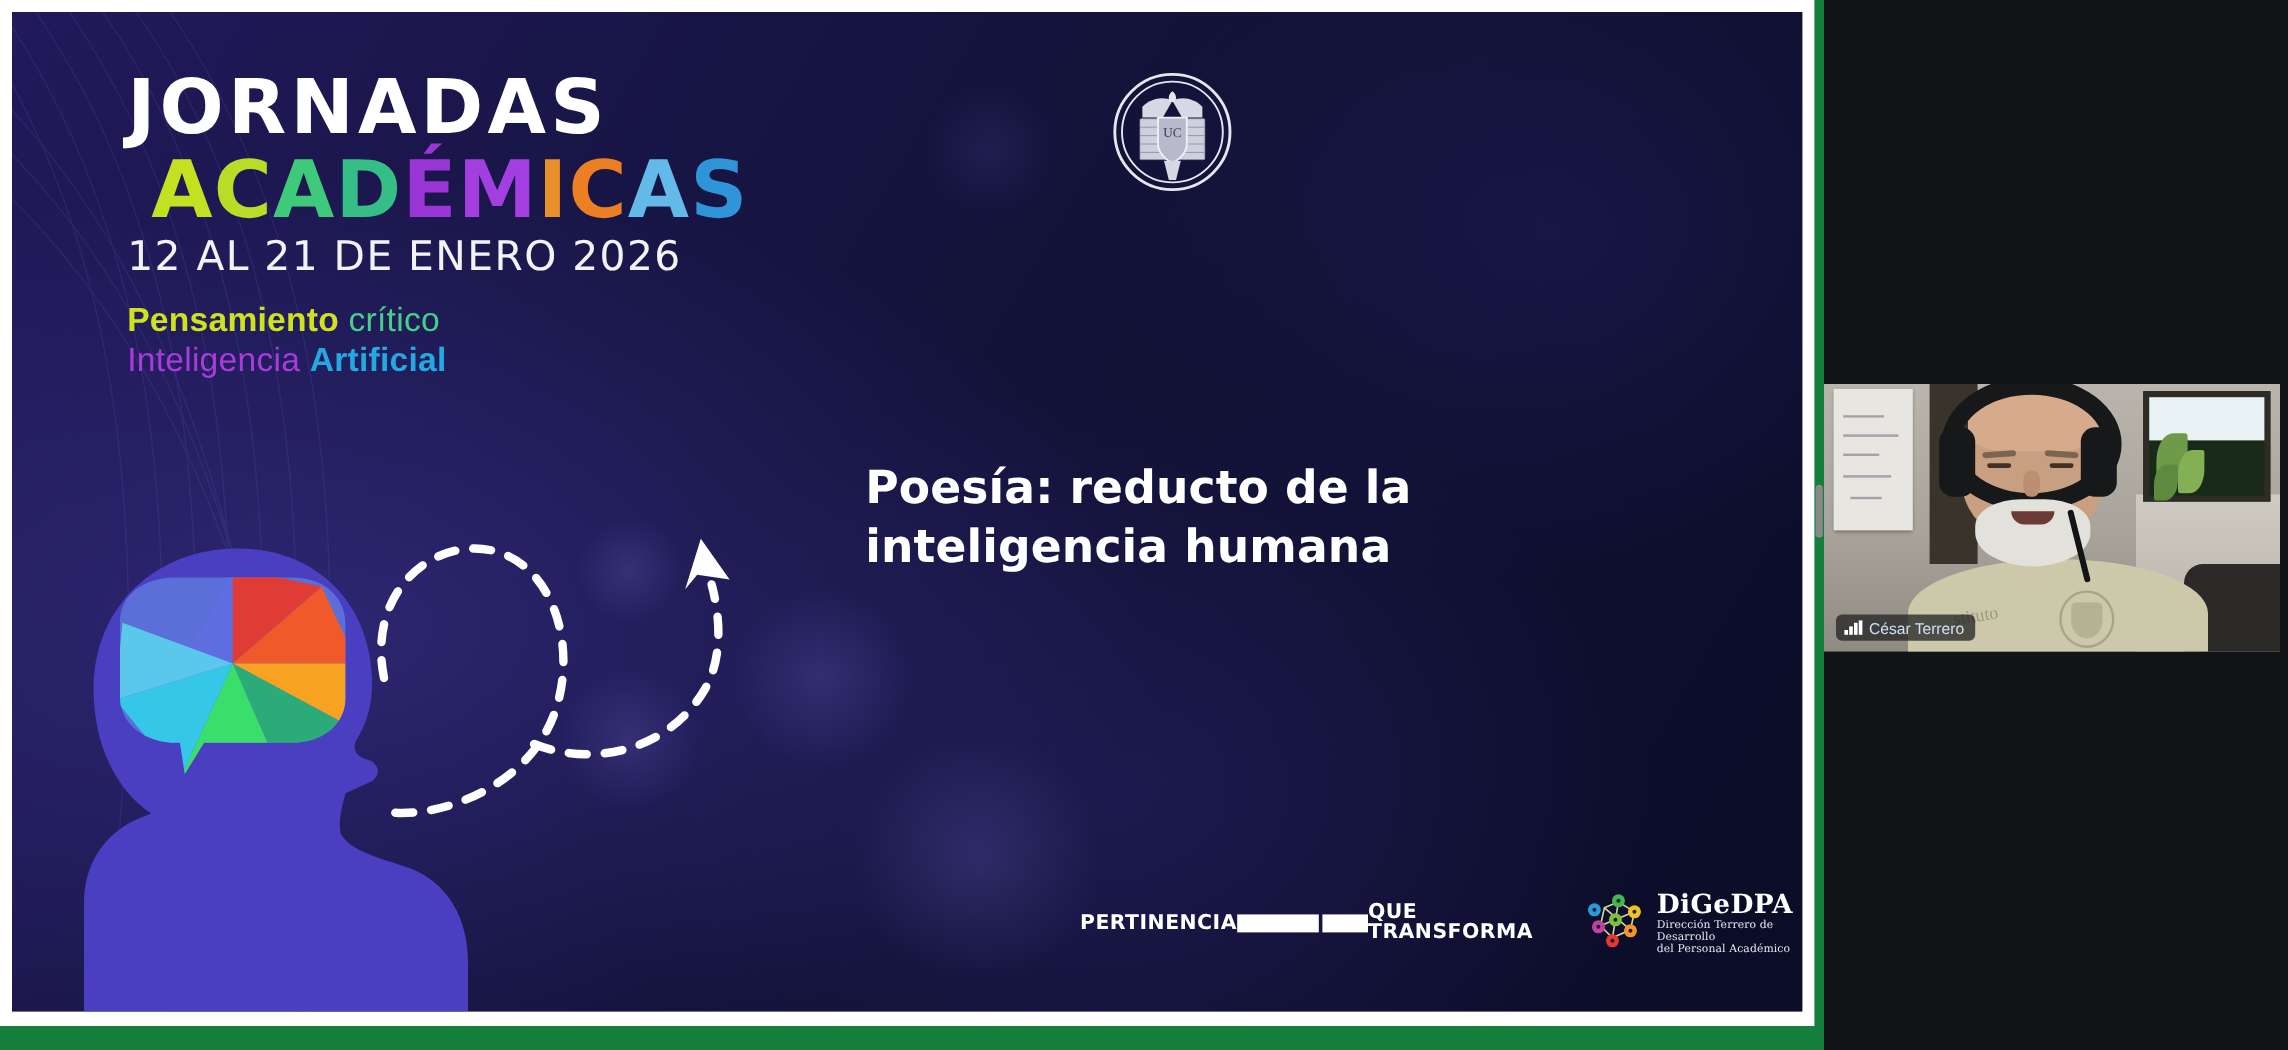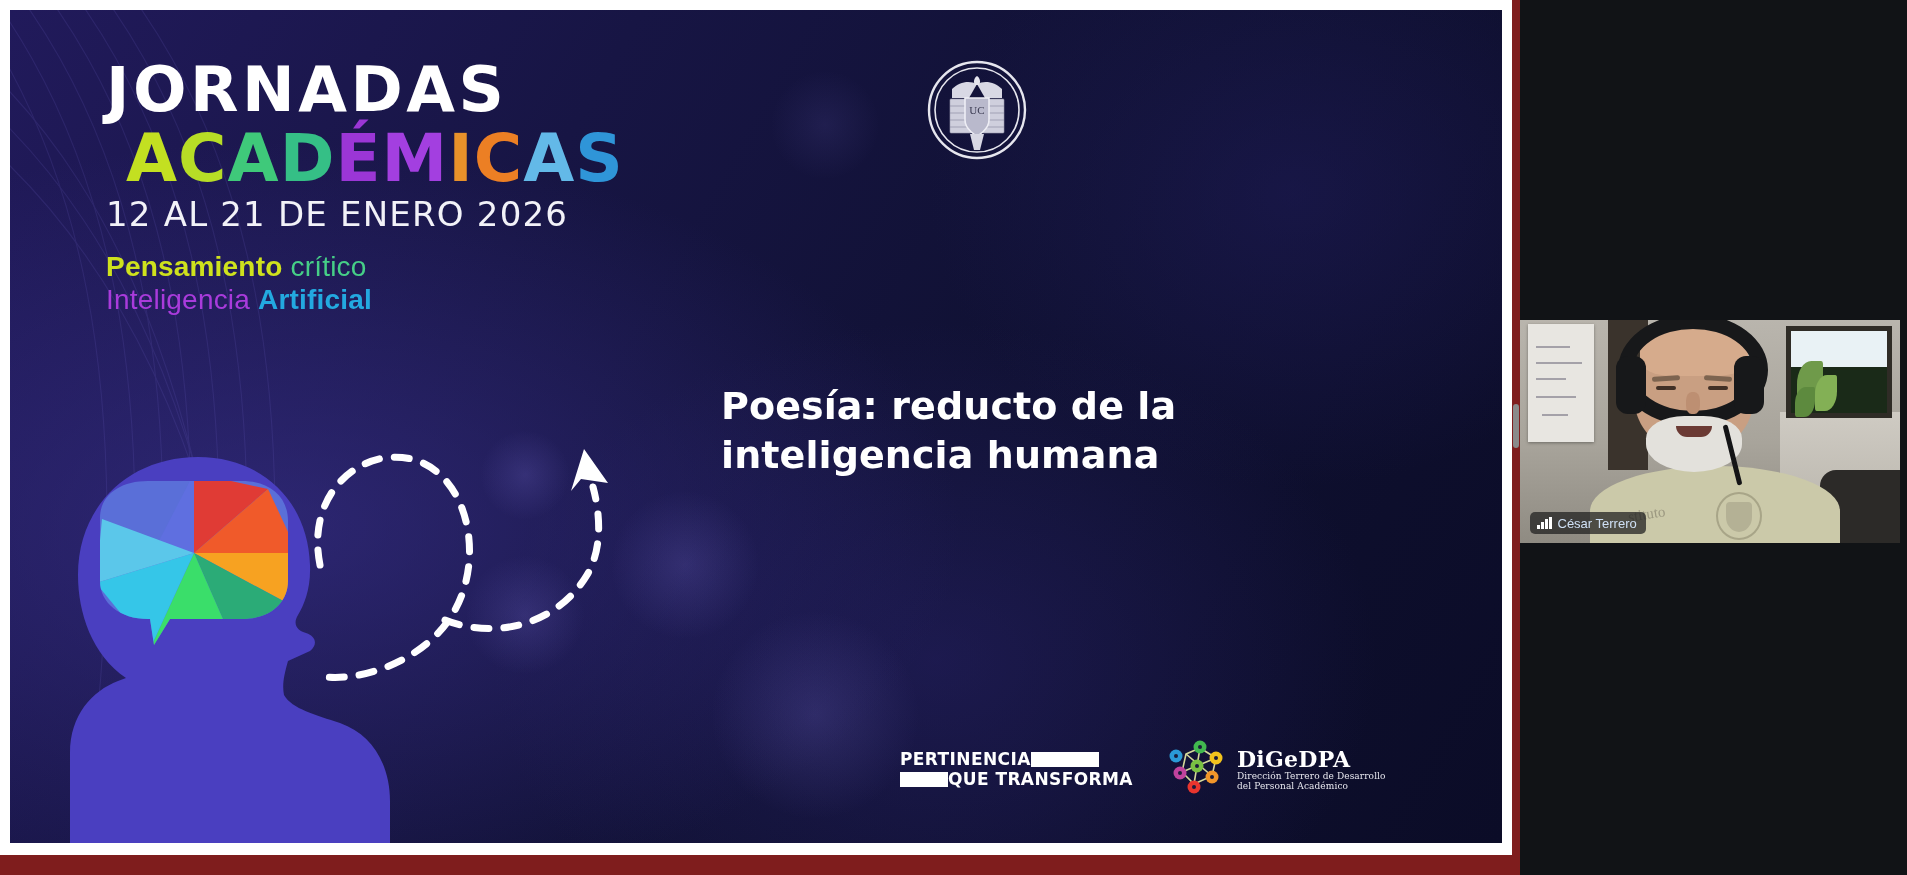--- a/index.html
+++ b/index.html
@@ -3,21 +3,21 @@
 <meta charset="utf-8">
 <title>Video Conference Screen Share</title>
 <style>
   * { box-sizing: border-box; margin: 0; padding: 0; }
   html, body {
     width: 1907px; height: 875px;
     background: #000;
     font-family: "Liberation Sans", sans-serif;
     overflow: hidden;
   }
-  #app { position: relative; width: 1907px; height: 875px; background: #7f1d1d; }
+  #app { position: relative; width: 1907px; height: 875px; background: #15803d; }
 
   
   #share-region {
     position: absolute; left: 0; top: 0; width: 1512px; height: 855px;
     background: #ffffff; padding: 10px 10px 12px 10px;
   }
   #slide {
     position: relative; width: 100%; height: 100%; overflow: hidden;
     background:
       radial-gradient(1100px 620px at 18% 62%, rgba(62,52,150,0.55) 0%, rgba(30,25,86,0.0) 62%),
@@ -80,21 +80,21 @@
     font-family: "DejaVu Sans", sans-serif; font-weight: 400;
     font-size: 26px; color: #f0f0f4; margin-top: 16px; text-align: right; padding-right: 12px;
   }
 
   
   #head-graphic { position: absolute; left: 20px; bottom: 0; width: 380px; height: 420px; }
   #arrow-graphic { position: absolute; left: 285px; top: 425px; width: 350px; height: 270px; }
 
   
   #footer-logos { position: absolute; left: 890px; top: 728px; display: flex; align-items: center; gap: 35px; }
-  .pertinencia { display: flex; flex-direction: column; gap: 3px; }
+  .pertinencia { display: flex; flex-direction: row; gap: 3px; }
   .pert-row { display: flex; align-items: center; gap: 0px; }
   .pert-txt {
     font-family: "DejaVu Sans", sans-serif; font-weight: 700; font-size: 17px;
     color: #ffffff; letter-spacing: .4px; line-height: 1;
   }
   .pert-bar { height: 15px; background: #ffffff; }
   .digedpa { display: flex; align-items: center; gap: 5px; }
   .digedpa-text { line-height: 1.12; }
   .dig-name { font-family: "DejaVu Serif", serif; font-weight: 700; font-size: 22px; color: #fff; letter-spacing: .3px; }
   .dig-sub { font-family: "DejaVu Serif", serif; font-size: 9px; color: #e8e8ef; letter-spacing: .1px; }

